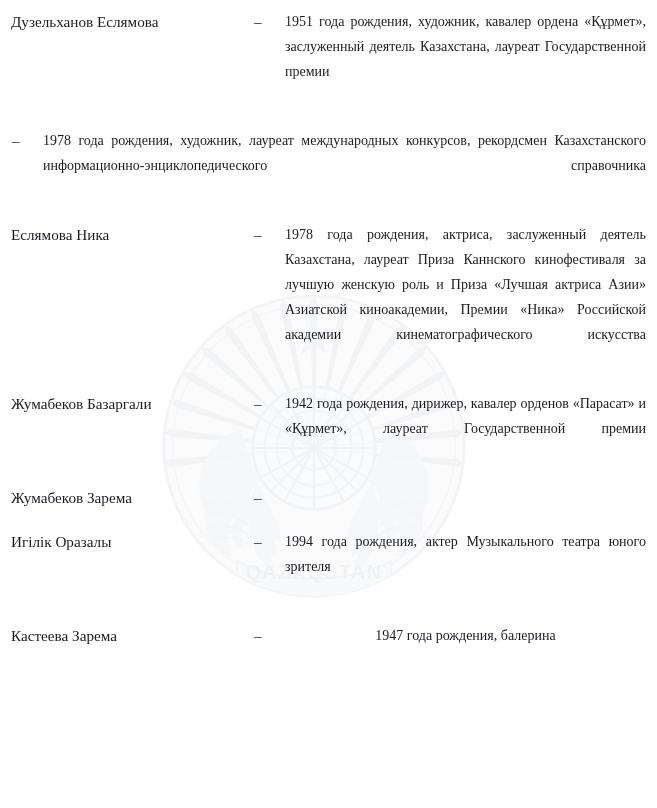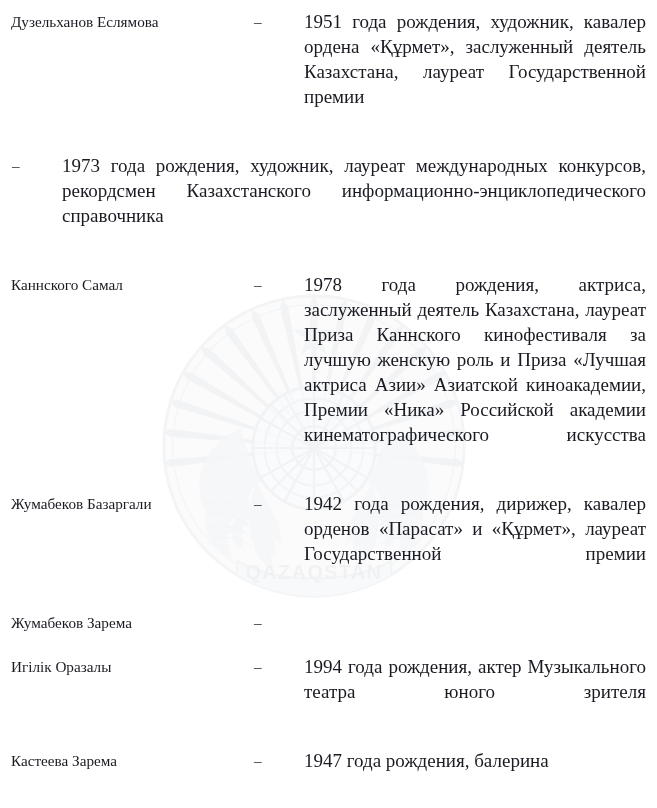--- a/index.html
+++ b/index.html
@@ -57,34 +57,33 @@
     flex: 0 0 32px;
     font-size: 15.2px;
     line-height: 25px;
     text-align: left;
     padding-left: 1px;
     box-sizing: border-box;
   }
 
   .entry-desc {
     flex: 1 1 auto;
-    font-size: 19px;
+    font-size: 14px;
     line-height: 25px;
     text-align: justify;
     text-justify: inter-word;
     hyphens: none;
-    margin-left: 19px;
   }
   
   .entry-desc.justified::after {
     content: "";
     display: inline-block;
     width: 100%;
   }
-  .entry-desc.ragged { text-align: left; }
+  .entry-desc.ragged { text-align: center; }
 </style>
 </head>
 <body>
 
 <div id="watermark">
   <svg viewBox="0 0 340 340" xmlns="http://www.w3.org/2000/svg">
     <defs>
       <g id="ray">
         <path d="M170 170 L166 24 L170 16 L174 24 Z" fill="#6f7a8c"></path>
       </g>
@@ -184,24 +183,24 @@
 
 <div id="doc">
   <div id="entries">
       <div class="entry">
         <div class="entry-name">Дузельханов Еслямова</div>
         <div class="entry-dash">–</div>
         <div class="entry-desc justified">1951 года рождения, художник, кавалер ордена «Құрмет», заслуженный деятель Казахстана, лауреат Государственной премии</div>
       </div>
       <div class="entry">
         <div class="entry-dash">–</div>
-        <div class="entry-desc justified">1973 года рождения, художник, лауреат международных конкурсов, рекордсмен Казахстанского информационно-энциклопедического справочника</div>
-      </div>
-      <div class="entry">
-        <div class="entry-name">Каннского Самал</div>
+        <div class="entry-desc justified">1978 года рождения, художник, лауреат международных конкурсов, рекордсмен Казахстанского информационно-энциклопедического справочника</div>
+      </div>
+      <div class="entry">
+        <div class="entry-name">Еслямова Ника</div>
         <div class="entry-dash">–</div>
         <div class="entry-desc justified">1978 года рождения, актриса, заслуженный деятель Казахстана, лауреат Приза Каннского кинофестиваля за лучшую женскую роль и Приза «Лучшая актриса Азии» Азиатской киноакадемии, Премии «Ника» Российской академии кинематографического искусства</div>
       </div>
       <div class="entry">
         <div class="entry-name">Жумабеков Базаргали</div>
         <div class="entry-dash">–</div>
         <div class="entry-desc justified">1942 года рождения, дирижер, кавалер орденов «Парасат» и «Құрмет», лауреат Государственной премии</div>
       </div>
       <div class="entry">
         <div class="entry-name">Жумабеков Зарема</div>

